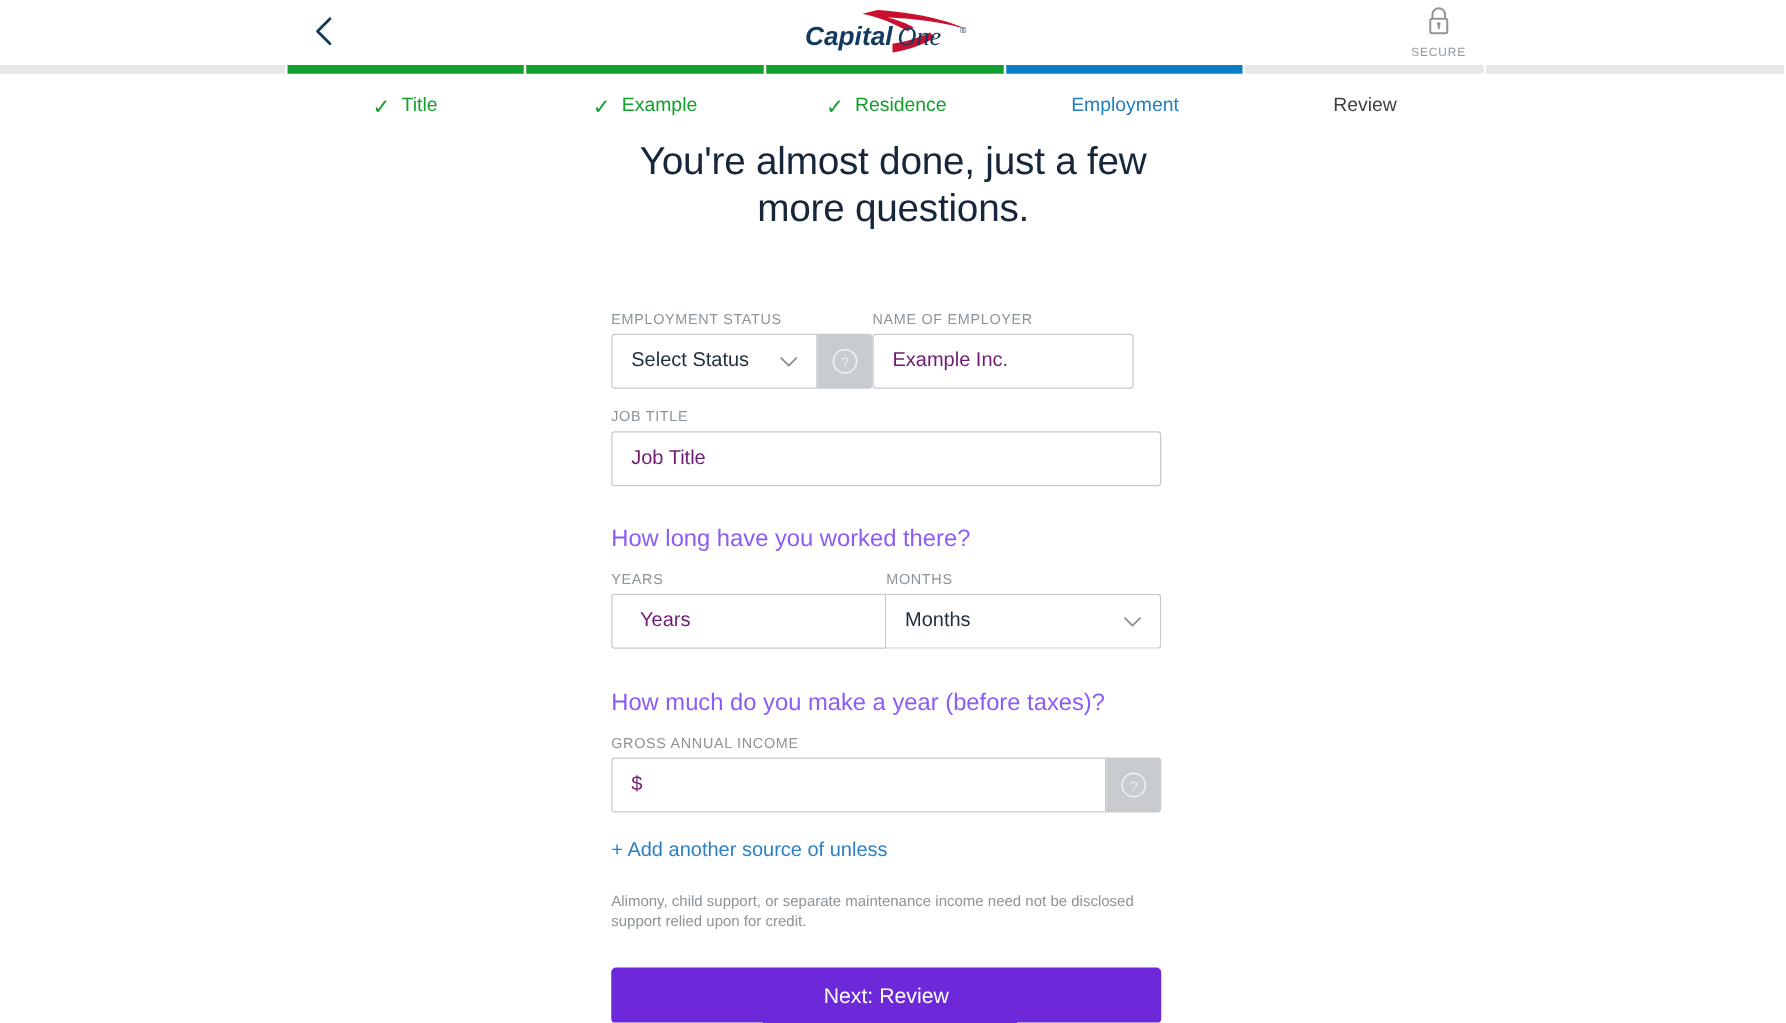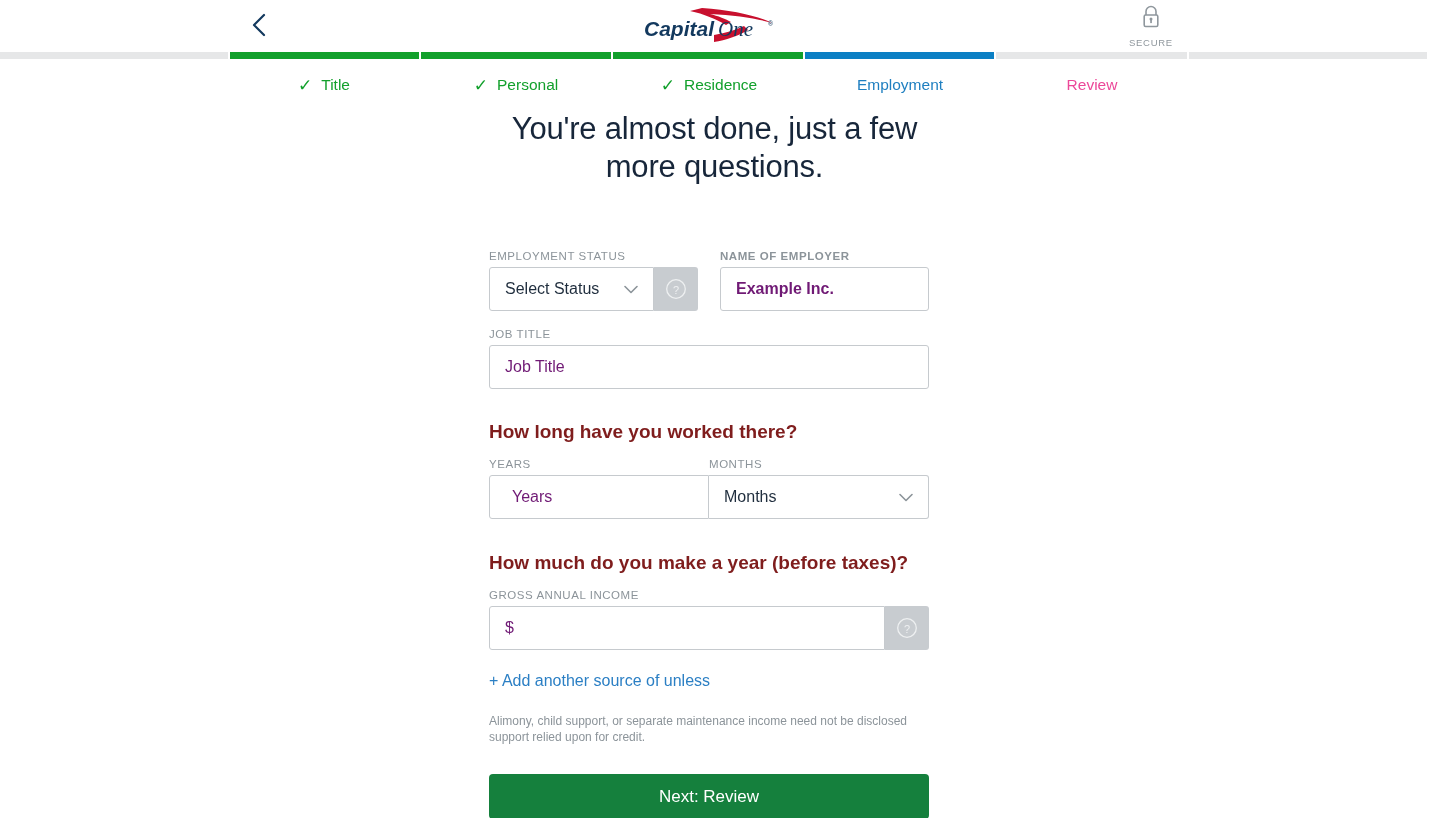--- a/index.html
+++ b/index.html
@@ -60,21 +60,21 @@
     display: flex; align-items: center; justify-content: center;
     gap: 9px; white-space: nowrap;
     font-size: 15.5px;
   }
   .step .check {
     color: #12a02c; font-size: 17px; line-height: 1;
     font-weight: 400;
   }
   .step.done .label { color: #12a02c; }
   .step.active .label { color: #1f7fc0; }
-  .step.todo .label { color: #ec4899; }
+  .step.todo .label { color: #404040; }
 
   
   .headline {
     position: absolute; top: 110px; left: 0; width: 1429px;
     text-align: center;
     font-size: 31px; line-height: 38px; font-weight: 400;
     color: #17263a; letter-spacing: -.2px;
   }
   .headline .l2 { display:block; }
 
@@ -105,32 +105,32 @@
   }
 
   .help-btn {
     width: 44px; height: 44px; flex: none;
     background: #c8ccd0; border-radius: 0 3px 3px 0;
     display: flex; align-items: center; justify-content: center;
     cursor: pointer; border: none;
   }
 
   .question {
-    font-size: 19px; color: #7f1d1d; font-weight: 700;
+    font-size: 19px; color: #8b5cf6; font-weight: 400;
   }
 
   .link {
     color: #2b7fc4; font-size: 16px; cursor: pointer; display:inline-block;
   }
   .disclaimer {
     font-size: 12px; line-height: 16px; color: #8c949a;
     width: 420px;
   }
   .next-btn {
-    width: 440px; height: 45px; background: #15803d;
+    width: 440px; height: 45px; background: #6d28d9;
     border: none; border-radius: 4px; color: #ffffff;
     font-size: 17px; font-family: "Liberation Sans", sans-serif;
     cursor: pointer;
   }
 </style>
 </head>
 <body>
 
 <div class="page">
 
@@ -172,21 +172,21 @@
       <div class="seg todo" style="width: 191px; background: rgb(230, 231, 232);"></div>
       <div class="seg" style="width: 238px;"></div>
     </div>
   <div class="steps" id="steps-row">
       <div class="step done" style="left: 234px; width: 180px;">
         <span class="check">✓</span>
         <span class="label">Title</span>
       </div>
       <div class="step done" style="left: 426px; width: 180px;">
         <span class="check">✓</span>
-        <span class="label">Personal</span>
+        <span class="label">Example</span>
       </div>
       <div class="step done" style="left: 619px; width: 180px;">
         <span class="check">✓</span>
         <span class="label">Residence</span>
       </div>
       <div class="step active" style="left: 810px; width: 180px;">
         <span class="label">Employment</span>
       </div>
       <div class="step todo" style="left: 1002px; width: 180px;">
         <span class="label">Review</span>
@@ -194,40 +194,40 @@
     </div>
 
   <div class="headline">
     <span class="l1">You're almost done, just a few</span>
     <span class="l2">more questions.</span>
   </div>
 
   <div class="form">
 
     
-    <div class="row" style="gap:22px;">
+    <div class="row" style="">
       <div style="width:209px;">
         <span class="field-label">EMPLOYMENT STATUS</span>
         <div class="ctrl-wrap">
           <div class="select-box" style="width:165px;border-radius:3px 0 0 3px;">
             <span class="val">Select Status</span>
             <svg class="chev" viewBox="0 0 14 9">
               <polyline points="1,1.5 7,7.5 13,1.5" fill="none" stroke="#8c949a" stroke-width="1.6" stroke-linecap="round" stroke-linejoin="round"></polyline>
             </svg>
           </div>
           <button class="help-btn">
             <svg width="22" height="22" viewBox="0 0 22 22">
               <circle cx="11" cy="11" r="9.3" fill="none" stroke="#eef0f1" stroke-width="1.3"></circle>
               <text x="11" y="15.5" text-anchor="middle" font-family="'Liberation Sans', sans-serif" font-size="11" fill="#eef0f1">?</text>
             </svg>
           </button>
         </div>
       </div>
 
-      <div style="width:209px;font-weight:bold;">
+      <div style="width:209px;">
         <span class="field-label">NAME OF EMPLOYER</span>
         <div class="input-box" style="width:209px;">
           <span class="ph">Example Inc.</span>
         </div>
       </div>
     </div>
 
     
     <div style="margin-top:17px;">
       <span class="field-label">JOB TITLE</span>

